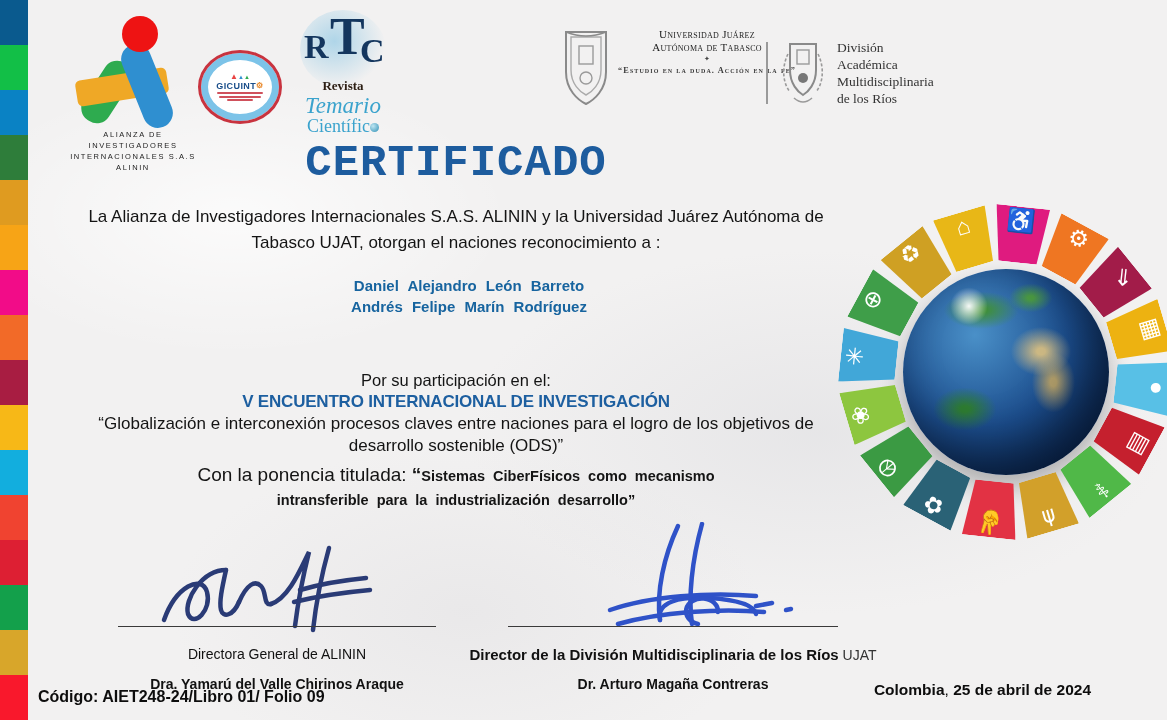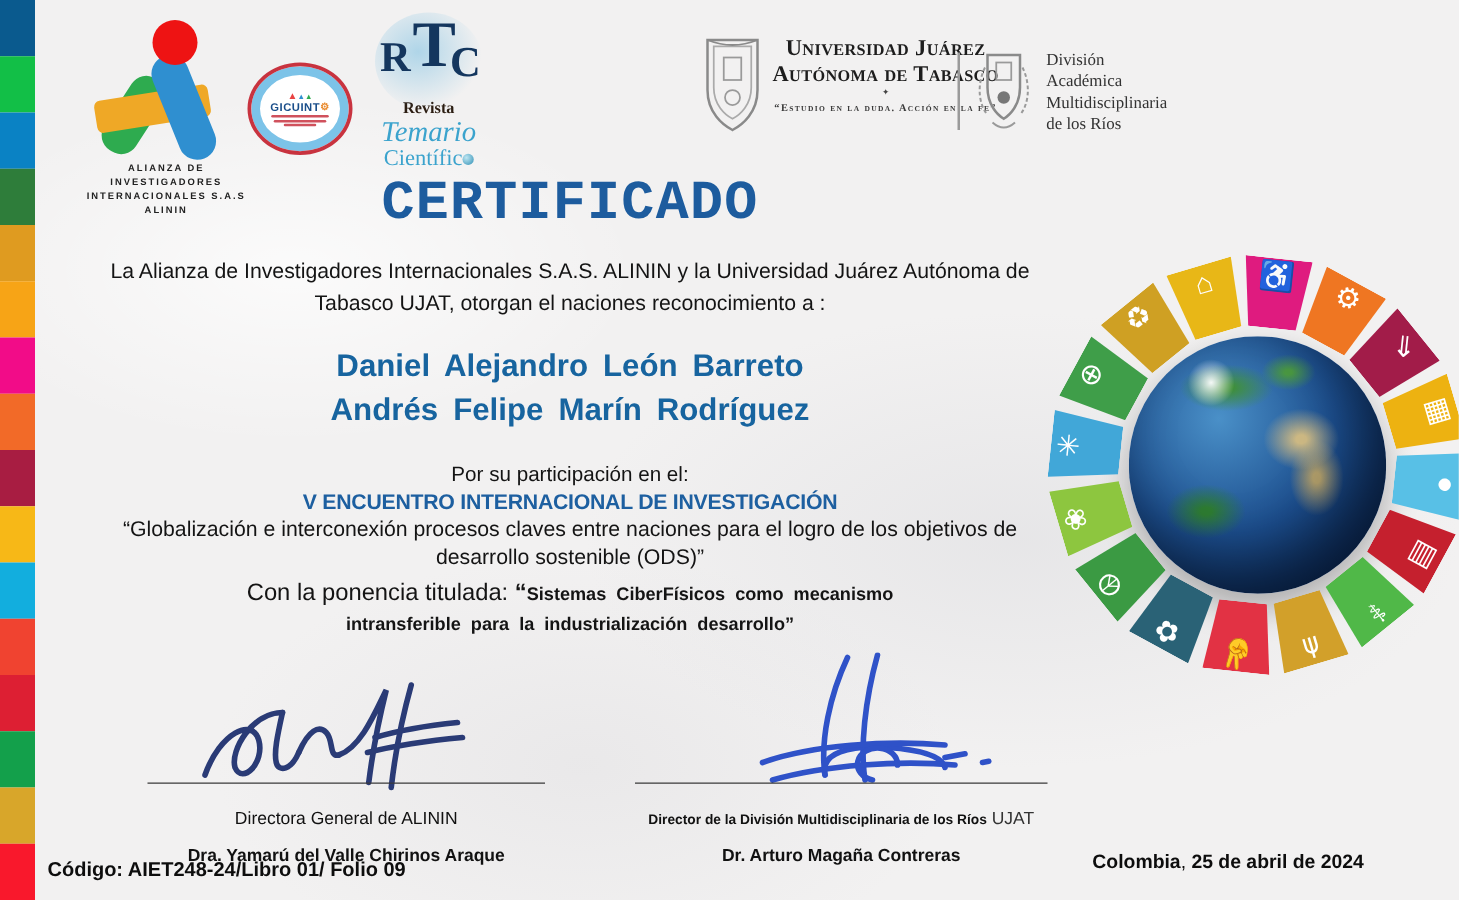--- a/index.html
+++ b/index.html
@@ -15,65 +15,65 @@
   
   .sdg-strip{position:absolute;left:0;top:0;width:28px;height:720px;display:flex;flex-direction:column;}
   .sdg-strip div{flex:1 1 auto;}
   
   .alinin{position:absolute;left:68px;top:16px;width:130px;text-align:center;}
   .alinin .art{position:relative;width:118px;height:110px;margin:0 auto;}
   .alinin .green-bar{position:absolute;left:18px;top:42px;width:30px;height:68px;background:#2eab4f;border-radius:14px;transform:rotate(33deg);}
   .alinin .orange-bar{position:absolute;left:2px;top:58px;width:92px;height:26px;background:#efa826;border-radius:5px;transform:rotate(-9deg);}
   .alinin .blue-bar{position:absolute;left:58px;top:26px;width:30px;height:88px;background:#2f8fd0;border-radius:15px;transform:rotate(-22deg);}
   .alinin .red-dot{position:absolute;left:48px;top:0;width:36px;height:36px;background:#ee1313;border-radius:50%;}
-  .alinin .cap{font-size:7.5px;font-weight:bold;letter-spacing:1.6px;color:#222;line-height:1.45;margin-top:4px;}
+  .alinin .cap{font-size:7.5px;font-weight:normal;letter-spacing:1.6px;color:#222;line-height:1.45;margin-top:4px;}
   .gicuint{position:absolute;left:198px;top:50px;width:78px;height:68px;border-radius:50%;
     background:#fff;border:3px solid #c8333f;box-shadow:inset 0 0 0 7px #7cc3e8;
     display:flex;flex-direction:column;align-items:center;justify-content:center;}
   .gicuint .tri{font-size:8px;line-height:1;}
   .gicuint .glabel{font-size:9px;font-weight:bold;color:#1a4e8a;letter-spacing:.4px;}
   .gicuint .gear{color:#e98a2d;font-size:8px;vertical-align:top;}
   .gicuint .redline{height:2px;background:#c8333f;border-radius:1px;margin-top:1.5px;opacity:.85;}
   .rtc{position:absolute;left:288px;top:14px;width:110px;text-align:center;}
   .rtc .map{position:absolute;left:12px;top:-4px;width:86px;height:78px;background:radial-gradient(ellipse at 40% 40%, rgba(120,190,225,.55), rgba(120,190,225,0) 70%);border-radius:50%;}
   .rtc .letters{position:relative;font-family:"Liberation Serif",serif;font-weight:bold;color:#14365e;line-height:.9;height:62px;}
   .rtc .lr{font-size:34px;position:absolute;left:16px;top:18px;}
   .rtc .lt{font-size:52px;position:absolute;left:42px;top:0;}
   .rtc .lc{font-size:34px;position:absolute;left:72px;top:22px;}
   .rtc .revista{font-family:"Liberation Serif",serif;font-weight:bold;color:#2b1d12;font-size:13px;margin-top:2px;}
   .rtc .temario{font-family:"Liberation Serif",serif;font-style:italic;color:#3ba3cd;font-size:23px;line-height:1;}
   .rtc .cient{font-family:"Liberation Serif",serif;color:#3ba3cd;font-size:18px;line-height:1;}
   .rtc .globe-dot{display:inline-block;width:9px;height:9px;border-radius:50%;background:radial-gradient(circle at 35% 35%, #bfe6f2, #2e8fb5);vertical-align:baseline;}
   .ujat{position:absolute;left:562px;top:28px;display:flex;align-items:flex-start;}
   .crest{flex:0 0 auto;}
   .ujat-text{margin-left:8px;text-align:center;}
-  .ujat-name{font-family:"Liberation Serif",serif;font-weight:bold;color:#1d1d1d;font-size:18px;line-height:1.18;font-variant:small-caps;letter-spacing:.3px;}
+  .ujat-name{font-family:"Liberation Serif",serif;font-weight:normal;color:#1d1d1d;font-size:11px;line-height:1.18;font-variant:small-caps;letter-spacing:.3px;}
   .ujat-sep{color:#444;font-size:7px;line-height:1.4;}
   .ujat-motto{font-family:"Liberation Serif",serif;font-weight:bold;color:#3a3a3a;font-size:8.3px;letter-spacing:1.1px;font-variant:small-caps;margin-top:2px;}
   .hdr-divider{position:absolute;left:766px;top:42px;width:2px;height:62px;background:#9a9a9a;}
   .damr{position:absolute;left:778px;top:40px;display:flex;align-items:flex-start;}
   .damr-text{margin-left:9px;font-family:"Liberation Serif",serif;color:#333;font-size:13.5px;line-height:1.25;text-align:left;}
   
   .content{position:absolute;left:36px;top:0;width:840px;text-align:center;}
   .cert-title{position:absolute;left:0;width:100%;top:138px;font-family:Liberation Mono, monospace;font-weight:bold;font-size:44px;letter-spacing:1px;color:#1d5c9e;}
   .intro{position:absolute;left:50px;width:740px;top:204px;font-size:17px;line-height:1.5;color:#141414;}
-  .names{position:absolute;left:0;width:100%;top:276px;font-size:25px;font-weight:bold;color:#17649f;line-height:1.38;word-spacing:5px;}
+  .names{position:absolute;left:13px;width:100%;top:276px;font-size:15px;font-weight:bold;color:#17649f;line-height:1.38;word-spacing:5px;}
   .lead{position:absolute;left:0;width:100%;top:371px;font-size:16.5px;color:#141414;}
   .event{position:absolute;left:0;width:100%;top:392px;font-size:17px;font-weight:bold;color:#1d5fa0;letter-spacing:-.2px;}
   .theme{position:absolute;left:45px;width:750px;top:413px;font-size:17px;line-height:1.32;color:#141414;}
   .ponencia{position:absolute;left:0;width:100%;top:464px;font-size:19px;color:#141414;}
   .ponencia b{font-size:14.5px;word-spacing:4px;}
   .ponencia .big-quote{font-size:19px;font-weight:bold;}
   .ponencia-l2{position:absolute;left:0;width:100%;top:492px;font-size:14.5px;font-weight:bold;word-spacing:4px;color:#141414;}
   
   .sig-svg{position:absolute;}
   .sig-line{position:absolute;border-top:1.6px solid #3a3a3a;}
   .sig-name{position:absolute;font-size:14px;font-weight:bold;color:#111;text-align:center;margin-top:48px;}
   .sig-role{position:absolute;font-size:14px;color:#111;text-align:center;}
-  .sig-role b{font-size:11px;}
+  .sig-role b{font-size:15px;}
   .role-light{font-weight:normal;color:#333;}
   
   .code{position:absolute;left:38px;top:688px;font-size:16px;font-weight:bold;color:#0d0d0d;}
   .dateline{position:absolute;right:76px;top:681px;font-size:15.5px;color:#0d0d0d;}
   .dateline b{font-weight:bold;}
   
   .wheel{position:absolute;left:840px;top:205px;width:332px;height:334px;}
   .wheel .seg{position:absolute;left:calc(50% - 28px);top:calc(50% - 28px);width:56px;height:56px;
     clip-path:polygon(2% 0,98% 0,84% 100%,16% 100%);display:flex;align-items:flex-start;justify-content:center;}
   .wheel .seg span{color:#fff;font-size:23px;line-height:1.25;}

